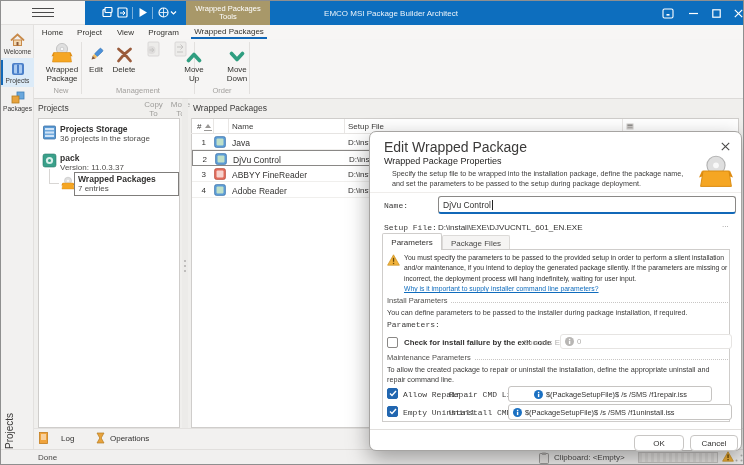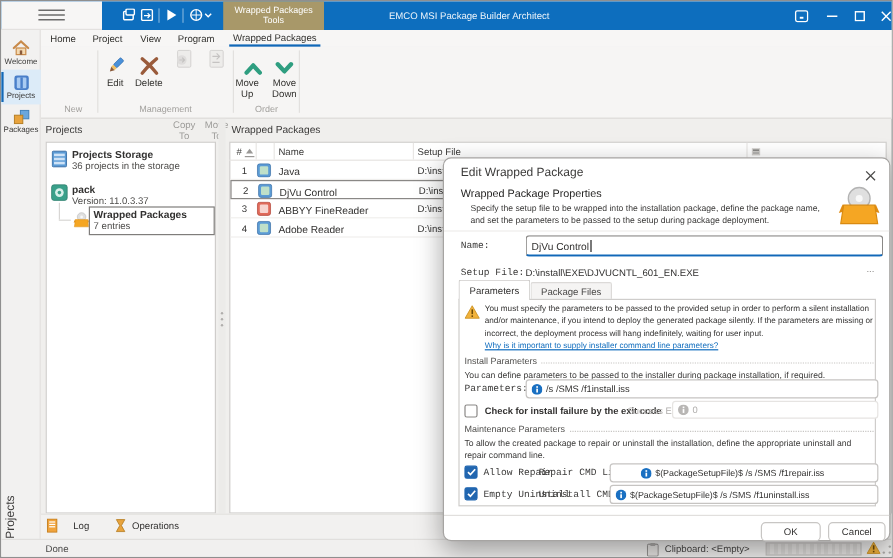--- a/index.html
+++ b/index.html
@@ -1,20 +1,20 @@
 <!DOCTYPE html>
 <html><head>
 <meta charset="utf-8">
 <style>
   html,body{margin:0;padding:0;background:#cfcfcf;}
   *{box-sizing:border-box;}
   .win{position:relative;width:744px;height:465px;background:#f0efed;font-family:"Liberation Sans",sans-serif;
        color:#323130;overflow:hidden;border:1px solid #8f8f8f;}
   .abs{position:absolute;}
-  .tl{font-size:10px;}
+  .tl{font-size:14px;}
   svg{display:block;}
   
   .titlebar{left:0;top:0;width:744px;height:24px;background:#0d6ebe;}
   .menubox{left:0;top:0;width:84px;height:24px;background:#f7f6f5;border-bottom:1px solid #e3e1df;display:flex;align-items:center;justify-content:center;}
   .hamb{width:22px;}
   .hamb div{height:1.6px;background:#4a4a4a;margin:2.6px 0;}
   .ctxtab{left:185px;top:0;width:84px;height:24px;background:#a89869;color:#fff;font-size:7.5px;display:flex;align-items:center;justify-content:center;text-align:center;line-height:8px;}
   .apptitle{left:280px;top:8px;width:220px;text-align:center;color:rgba(255,255,255,.92);font-size:8px;}
   .winbtn{top:5px;width:16px;height:14px;display:flex;align-items:center;justify-content:center;}
   
@@ -148,20 +148,32 @@
   <div class="rtab active" style="left:190px;width:76px;">Wrapped Packages</div>
 
   <div class="abs band"></div>
   <div class="gsep" style="left:80px;"></div>
   <div class="gsep" style="left:193px;"></div>
   <div class="gsep" style="left:248px;"></div>
   <div class="glabel" style="left:40px;width:40px;">New</div>
   <div class="glabel" style="left:81px;width:112px;">Management</div>
   <div class="glabel" style="left:194px;width:54px;">Order</div>
 
+  <div class="rbtn" style="left:42px;width:38px;">
+    <span class="ric">
+      <svg width="22" height="21" viewBox="0 0 22 21">
+          <circle cx="11" cy="7" r="5.6" fill="#dfdfdf" stroke="#b3b3b3" stroke-width=".7"></circle>
+          <circle cx="11" cy="7" r="1.8" fill="#f8f8f8" stroke="#b3b3b3" stroke-width=".5"></circle>
+          <path d="M2.5 10 L0.5 14.5 L4 13.5 Z" fill="#e08c12"></path>
+          <path d="M19.5 10 L21.5 14.5 L18 13.5 Z" fill="#e08c12"></path>
+          <path d="M3 10.5 H19 L20.5 20 H1.5 Z" fill="#f5a623" stroke="#d98a10" stroke-width=".6"></path>
+        </svg>
+    </span>
+    <span class="rlb">Wrapped Package</span>
+  </div>
   <div class="rbtn" style="left:82px;width:26px;">
     <span class="ric">
       <svg width="17" height="17" viewBox="0 0 17 17">
           <g transform="rotate(45 8.5 8.5)">
             <rect x="6.6" y="1" width="4" height="8.6" rx="1" fill="#4a90d9" stroke="#2f6aa8" stroke-width=".5"></rect>
             <rect x="6.6" y="9.6" width="4" height="2.4" fill="#f2c063"></rect>
             <path d="M6.6 12 H10.6 L8.6 15.6 Z" fill="#8a5a3a"></path>
           </g>
         </svg>
     </span>
@@ -187,21 +199,21 @@
   </div>
   <div class="rbtn disabled" style="left:166px;width:27px;">
     <span class="ric">
       <svg width="15" height="17">
           <rect x="2" y="1" width="11" height="14" rx="1" fill="#e4e2e0" stroke="#a8a6a4" stroke-width=".8"></rect>
           <path d="M4 6 H10 M7.5 3.5 L10 6 L7.5 8.5 M4 11 H10" stroke="#8a8886" stroke-width="1" fill="none"></path>
         </svg>
     </span>
     <span class="rlb">Move To</span>
   </div>
-  <div class="rbtn" style="left:192px;width:26px;align-items:flex-end;">
+  <div class="rbtn" style="left:180px;width:26px;">
     <span class="ric">
       <svg width="16" height="12">
           <path d="M2.5 9.5 L8 3.5 L13.5 9.5" stroke="#2f9e80" stroke-width="3.6" fill="none" stroke-linecap="round" stroke-linejoin="round"></path>
         </svg>
     </span>
     <span class="rlb">Move Up</span>
   </div>
   <div class="rbtn" style="left:222px;width:28px;">
     <span class="ric">
       <svg width="16" height="12">
@@ -446,30 +458,20 @@
     <div class="d" style="left:34px;top:121px;width:324px;font-size:6.8px;line-height:10.4px;color:#323130;">You must specify the parameters to be passed to the provided setup in order to perform a silent installation and/or maintenance, if you intend to deploy the generated package silently. If the parameters are missing or incorrect, the deployment process will hang indefinitely, waiting for user input.</div>
     <div class="d" style="left:34px;top:153px;font-size:6.8px;color:#0f6cbd;text-decoration:underline;">Why is it important to supply installer command line parameters?</div>
 
     <div class="d hint" style="left:17px;top:176px;width:336px;">You can define parameters to be passed to the installer during package installation, if required.</div>
     <div class="d grp" style="left:17px;top:164px;">
       <span>Install Parameters</span>
         <i></i>
     </div>
 
     <div class="d dlabel" style="left:17px;top:188px;">Parameters:</div>
-    <div class="d dinput" style="left:68px;top:184px;width:294px;height:16px;">
-      <span class="ii">
-          <svg width="9" height="9">
-            <circle cx="4.5" cy="4.5" r="4.5" fill="#1a70c2"></circle>
-            <rect x="3.9" y="1.8" width="1.4" height="1.4" fill="#fff"></rect>
-            <rect x="3.9" y="3.9" width="1.4" height="3.2" fill="#fff"></rect>
-          </svg>
-        </span>
-      <span>/s /SMS /f1install.iss</span>
-    </div>
 
     <div class="d cb" style="left:17px;top:205px;"></div>
     <div class="d" style="left:34px;top:206px;font-size:7.8px;font-weight:bold;color:#323130;">Check for install failure by the exit code</div>
     <div class="d" style="left:153px;top:206px;font-size:7.8px;color:#b0aeac;">Success Exit Codes:</div>
     <div class="d dinput" style="left:190px;top:202px;width:172px;height:15px;border-color:#e6e4e2;color:#b0aeac;">
       <span class="ii">
           <svg width="9" height="9">
             <circle cx="4.5" cy="4.5" r="4.5" fill="#b8b6b4"></circle>
             <rect x="3.9" y="1.8" width="1.4" height="1.4" fill="#fff"></rect>
             <rect x="3.9" y="3.9" width="1.4" height="3.2" fill="#fff"></rect>
@@ -484,21 +486,21 @@
     </div>
     <div class="d hint" style="left:17px;top:233px;width:340px;">To allow the created package to repair or uninstall the installation, define the appropriate uninstall and repair command line.</div>
 
     <div class="d cb on" style="left:17px;top:256px;">
       <svg width="8" height="7">
           <path d="M1 3.5 L3 5.5 L7 1" stroke="#fff" stroke-width="1.4" fill="none"></path>
         </svg>
     </div>
     <div class="d dlabel" style="left:33px;top:258px;">Allow Repair</div>
     <div class="d dlabel" style="left:79px;top:258px;">Repair CMD Line:</div>
-    <div class="d dinput" style="left:138px;top:254px;width:224px;height:16px;font-size:7.4px;padding-left:25px;">
+    <div class="d dinput" style="left:138px;top:254px;width:204px;height:16px;font-size:7.4px;padding-left:25px;">
       <span class="ii">
           <svg width="9" height="9">
             <circle cx="4.5" cy="4.5" r="4.5" fill="#1a70c2"></circle>
             <rect x="3.9" y="1.8" width="1.4" height="1.4" fill="#fff"></rect>
             <rect x="3.9" y="3.9" width="1.4" height="3.2" fill="#fff"></rect>
           </svg>
         </span>
       <span>$(PackageSetupFile)$ /s /SMS /f1repair.iss</span>
     </div>
 

